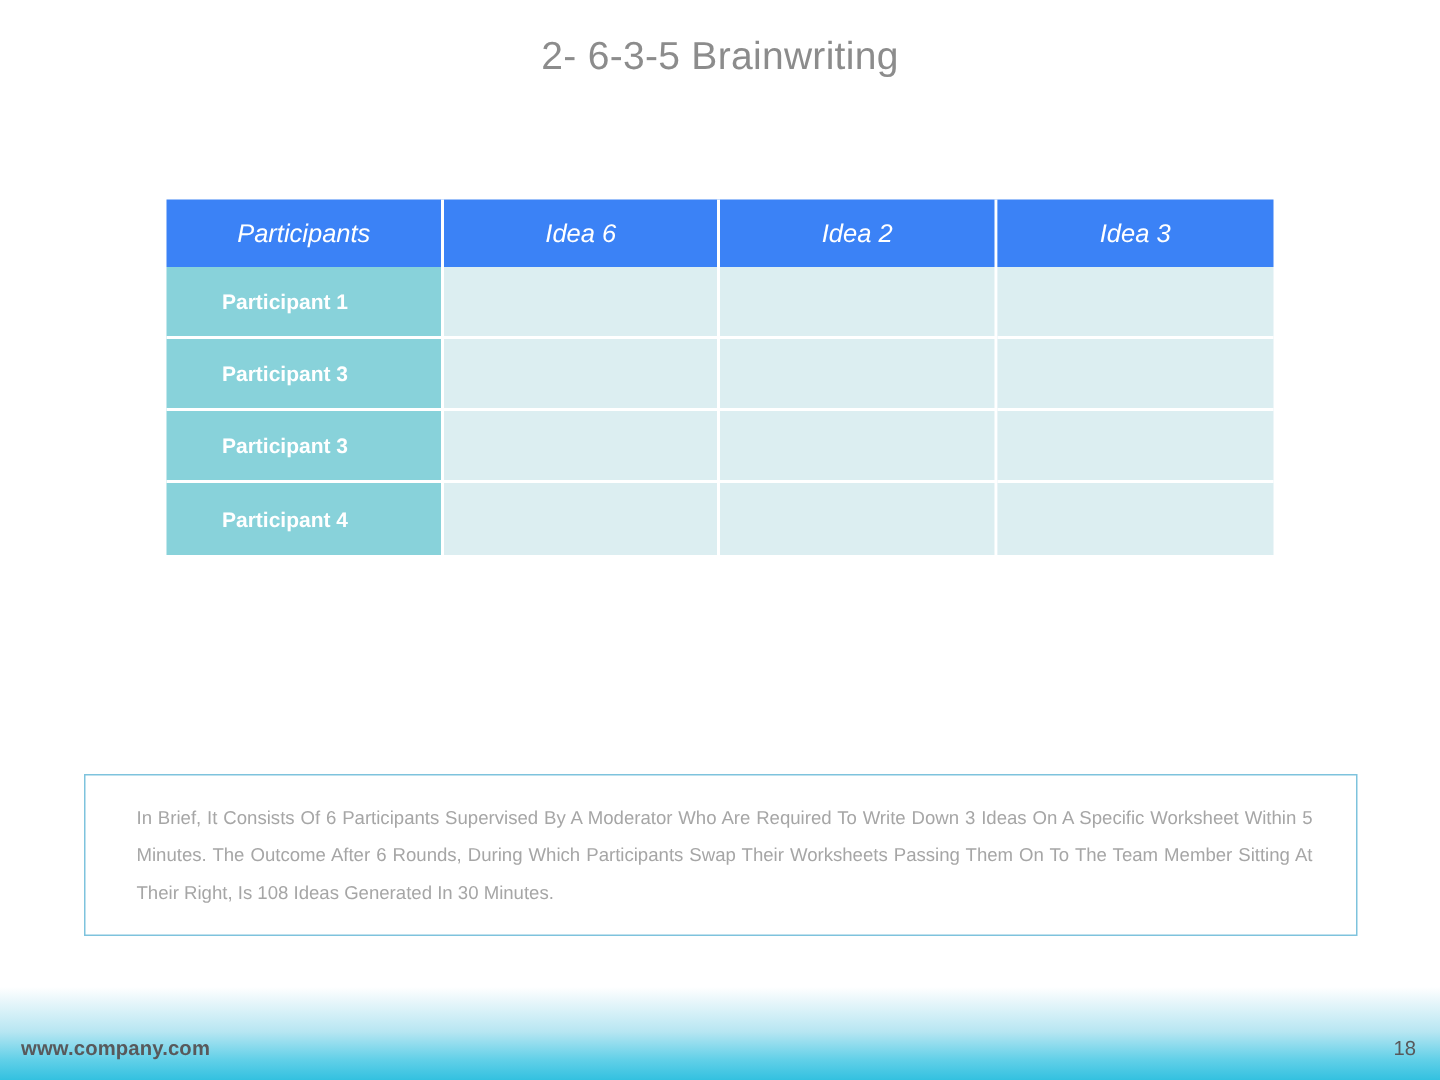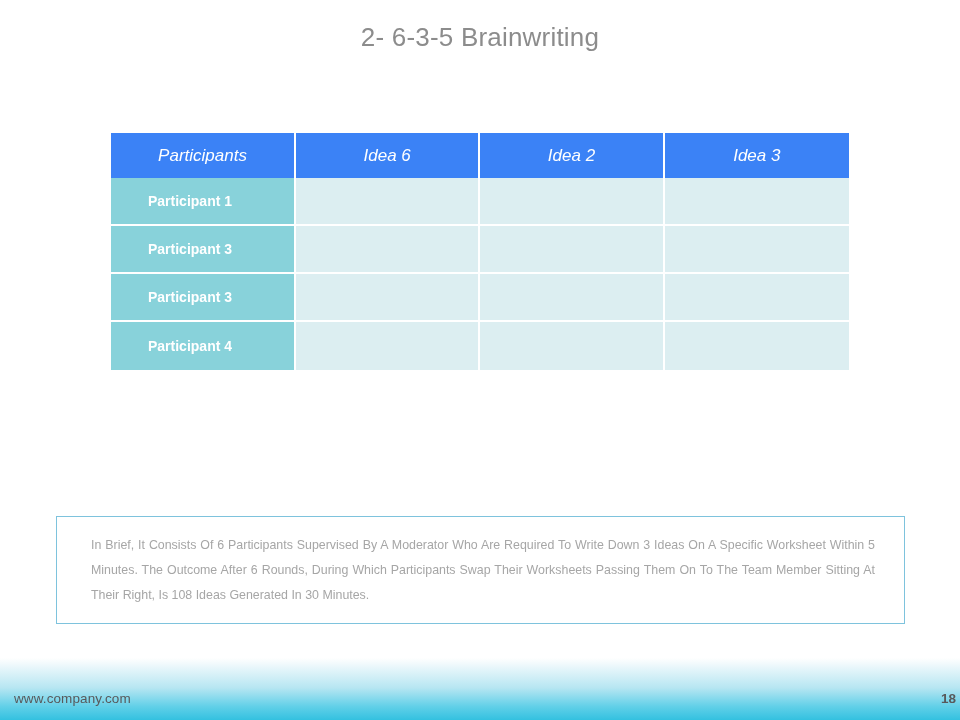--- a/index.html
+++ b/index.html
@@ -124,31 +124,31 @@
     width: 960px;
     height: 62px;
     background: linear-gradient(to bottom, #ffffff 0%, #eaf7fb 14%, #b7e6f2 48%, #62d0e8 78%, #33c1e0 100%);
   }
 
   .footer-url {
     position: absolute;
     left: 14px;
     bottom: 14px;
     font-size: 13.5px;
-    font-weight: normal;
+    font-weight: bold;
     color: #58595b;
     letter-spacing: 0.1px;
   }
 
   .footer-page {
     position: absolute;
-    right: 4px;
+    right: 16px;
     bottom: 14px;
     font-size: 13.5px;
-    font-weight: bold;
+    font-weight: normal;
     color: #58595b;
   }
 </style>
 </head>
 <body>
 
 <div class="slide">
 
   <div class="slide-title">2- 6-3-5 Brainwriting</div>
 

